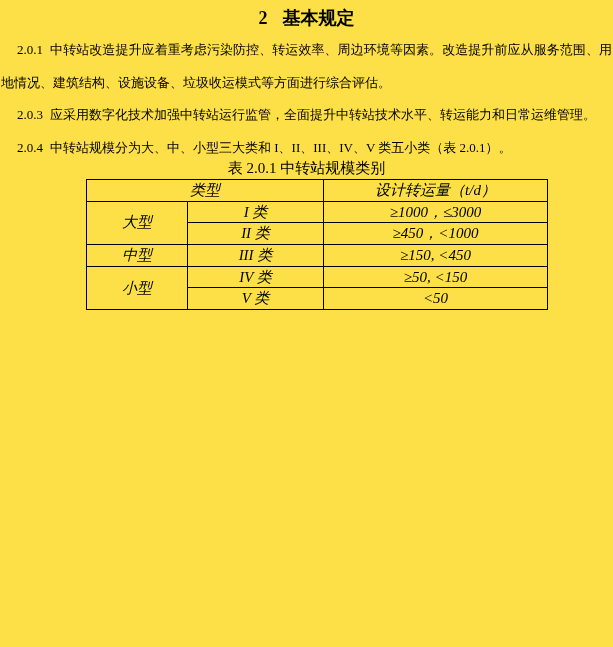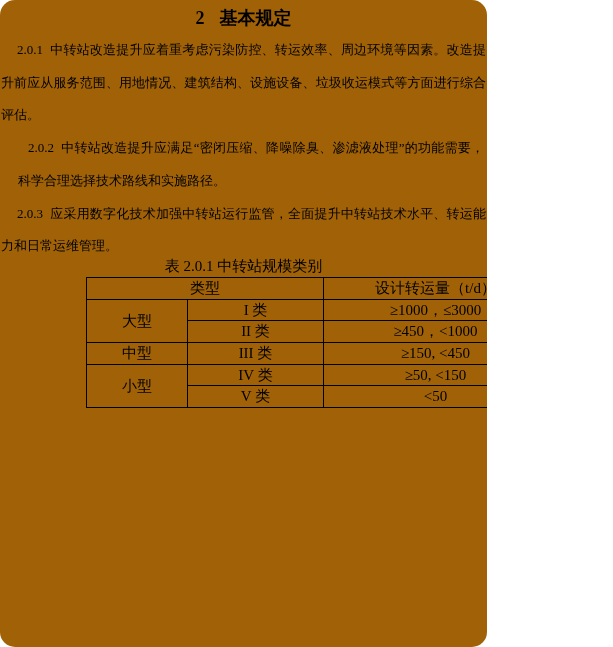--- a/index.html
+++ b/index.html
@@ -8,26 +8,25 @@
     background: #ffffff;
   }
   body {
     width: 613px;
     height: 647px;
     font-family: "Liberation Serif", "DejaVu Serif", serif;
     color: #000000;
   }
   .page {
     box-sizing: border-box;
-    width: 487px;
+    width: 613px;
     height: 647px;
     overflow: hidden;
     padding: 0 1px;
-    background: #a16207;
-    border-radius: 15px;
+    background: #fde047;
   }
   .title {
     font-size: 18px;
     font-weight: bold;
     text-align: center;
     line-height: 26px;
     margin: 5px 0 3px 0;
   }
   .title .title-num {
     margin-right: 15px;
@@ -61,38 +60,39 @@
     width: 461px;
   }
   table.scale td {
     border: 1px solid #000000;
     text-align: center;
     vertical-align: middle;
     font-size: 15px;
     line-height: 1.1;
     height: 20.7px;
     padding: 0;
+    font-style: italic;
   }
   .col-group { width: 101px; }
   .col-class { width: 136px; }
   .col-range { width: 224px; }
 </style>
 </head>
 <body>
 
 <div class="page">
 
   <h1 class="title"><span class="title-num">2</span><span>基本规定</span></h1>
 
   <p class="para"><span class="num">2.0.1</span><span>中转站改造提升应着重考虑污染防控、转运效率、周边环境等因素。改造提升前应从服务范围、用地情况、建筑结构、设施设备、垃圾收运模式等方面进行综合评估。</span></p>
 
-  <p class="para para-hang"><span class="num">2.0.2</span><span>中转站改造提升应满足“密闭压缩、降噪除臭、渗滤液处理”的功能需要，科学合理选择技术路线和实施路径。</span></p>
 
   <p class="para"><span class="num">2.0.3</span><span>应采用数字化技术加强中转站运行监管，全面提升中转站技术水平、转运能力和日常运维管理。</span></p>
 
+  <p class="para"><span class="num">2.0.4</span><span>中转站规模分为大、中、小型三大类和 I、II、III、IV、V 类五小类（表 2.0.1）。</span></p>
 
   <div class="caption">表 2.0.1 中转站规模类别</div>
 
   <table class="scale">
     <colgroup>
       <col class="col-group">
       <col class="col-class">
       <col class="col-range">
     </colgroup>
     <tbody>

